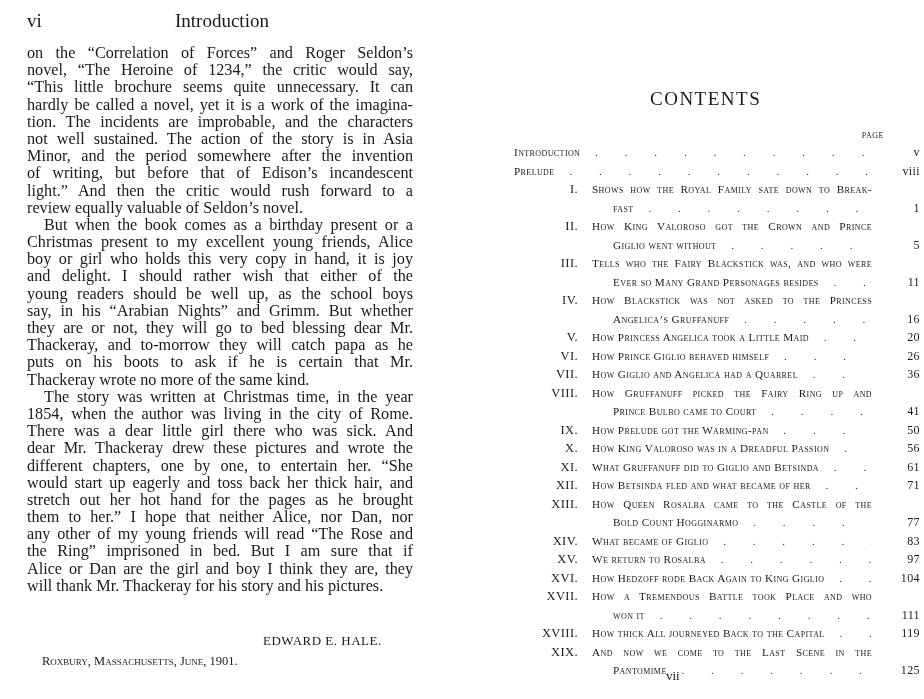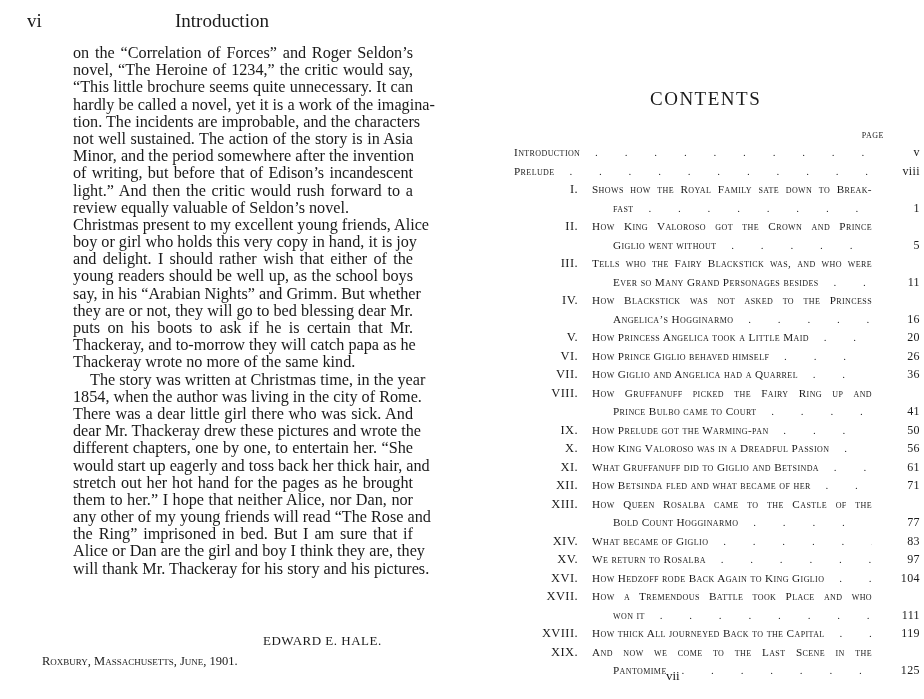--- a/index.html
+++ b/index.html
@@ -5,21 +5,21 @@
   html, body { margin: 0; padding: 0; background: #ffffff; }
   body { width: 924px; height: 699px; position: relative; overflow: hidden;
          font-family: "Liberation Serif", "DejaVu Serif", serif; color: #1a1a1a; }
 
   
   .left-page { position: absolute; left: 0; top: 0; width: 462px; height: 699px; }
   .running-head { position: absolute; top: 10px; left: 27px; width: 390px; height: 24px; font-size: 19px; }
   .folio { position: absolute; left: 0; top: 0; }
   .head-title { position: absolute; left: 148px; top: 0; }
   .body-text { position: absolute; left: 27px; top: 45px; width: 386px; font-size: 16.2px; line-height: 17.2px; }
-  .body-text .line { display: block; text-align: justify; text-align-last: justify; white-space: nowrap; height: 17.2px; margin-left: 46px; }
+  .body-text .line { display: block; text-align: justify; text-align-last: justify; white-space: nowrap; height: 17.2px; }
   .body-text .line.last { text-align-last: left; }
   .body-text .line.indent { padding-left: 17px; }
   .signature { position: absolute; top: 633px; left: 263px; font-size: 13px; letter-spacing: 0.5px; }
   .place-date { position: absolute; top: 654px; left: 42px; font-size: 11px; font-variant: small-caps; font-size: 12.5px; }
 
   
   .right-page { position: absolute; left: 462px; top: 0; width: 462px; height: 496px; }
   .contents-title { position: absolute; top: 88px; left: 188px; font-size: 19px; letter-spacing: 1.5px; }
   .page-col-label { position: absolute; top: 131px; right: 40px; font-size: 8px; letter-spacing: 0.5px; margin-left: 28px; }
   .toc { position: absolute; top: 143px; left: 52px; width: 366px; font-size: 11.2px; }
@@ -45,28 +45,29 @@
       <span class="line">on the “Correlation of Forces” and Roger Seldon’s</span>
       <span class="line">novel, “The Heroine of 1234,” the critic would say,</span>
       <span class="line">“This little brochure seems quite unnecessary.  It can</span>
       <span class="line">hardly be called a novel, yet it is a work of the imagina-</span>
       <span class="line">tion.  The incidents are improbable, and the characters</span>
       <span class="line">not well sustained.  The action of the story is in Asia</span>
       <span class="line">Minor, and the period somewhere after the invention</span>
       <span class="line">of writing, but before that of Edison’s incandescent</span>
       <span class="line">light.”  And then the critic would rush forward to a</span>
       <span class="line last">review equally valuable of Seldon’s novel.</span>
+      <span class="line indent">But when the book comes as a birthday present or a</span>
       <span class="line">Christmas present to my excellent young friends, Alice</span>
       <span class="line">boy or girl who holds this very copy in hand, it is joy</span>
       <span class="line">and delight.  I should rather wish that either of the</span>
       <span class="line">young readers should be well up, as the school boys</span>
       <span class="line">say, in his “Arabian Nights” and Grimm.  But whether</span>
       <span class="line">they are or not, they will go to bed blessing dear Mr.</span>
+      <span class="line">Thackeray, and to-morrow they will catch papa as he</span>
       <span class="line">puts on his boots to ask if he is certain that Mr.</span>
-      <span class="line">Thackeray, and to-morrow they will catch papa as he</span>
       <span class="line last">Thackeray wrote no more of the same kind.</span>
       <span class="line indent">The story was written at Christmas time, in the year</span>
       <span class="line">1854, when the author was living in the city of Rome.</span>
       <span class="line">There was a dear little girl there who was sick.  And</span>
       <span class="line">dear Mr. Thackeray drew these pictures and wrote the</span>
       <span class="line">different chapters, one by one, to entertain her.  “She</span>
       <span class="line">would start up eagerly and toss back her thick hair, and</span>
       <span class="line">stretch out her hot hand for the pages as he brought</span>
       <span class="line">them to her.”  I hope that neither Alice, nor Dan, nor</span>
       <span class="line">any other of my young friends will read “The Rose and</span>
@@ -112,21 +113,21 @@
       </div>
       <div class="toc-row">
         <span class="toc-title cont-line" style="text-align-last: left;"><span class="">Ever so Many Grand Personages besides</span><span class="dots"> . . . . . . . . . . . . . . . . . . . . . . . .</span></span>
         <span class="toc-page">11</span>
       </div>
       <div class="toc-row">
         <span class="toc-num">IV.</span>
         <span class="toc-title"><span class="">How Blackstick was not asked to the Princess</span></span>
       </div>
       <div class="toc-row">
-        <span class="toc-title cont-line" style="text-align-last: left;"><span class="">Angelica’s Hogginarmo</span><span class="dots"> . . . . . . . . . . . . . . . . . . . . . . . .</span></span>
+        <span class="toc-title cont-line" style="text-align-last: left;"><span class="">Angelica’s Gruffanuff</span><span class="dots"> . . . . . . . . . . . . . . . . . . . . . . . .</span></span>
         <span class="toc-page">16</span>
       </div>
       <div class="toc-row">
         <span class="toc-num">V.</span>
         <span class="toc-title" style="text-align-last: left;"><span class="">How Princess Angelica took a Little Maid</span><span class="dots"> . . . . . . . . . . . . . . . . . . . . . . . .</span></span>
         <span class="toc-page">20</span>
       </div>
       <div class="toc-row">
         <span class="toc-num">VI.</span>
         <span class="toc-title" style="text-align-last: left;"><span class="">How Prince Giglio behaved himself</span><span class="dots"> . . . . . . . . . . . . . . . . . . . . . . . .</span></span>

